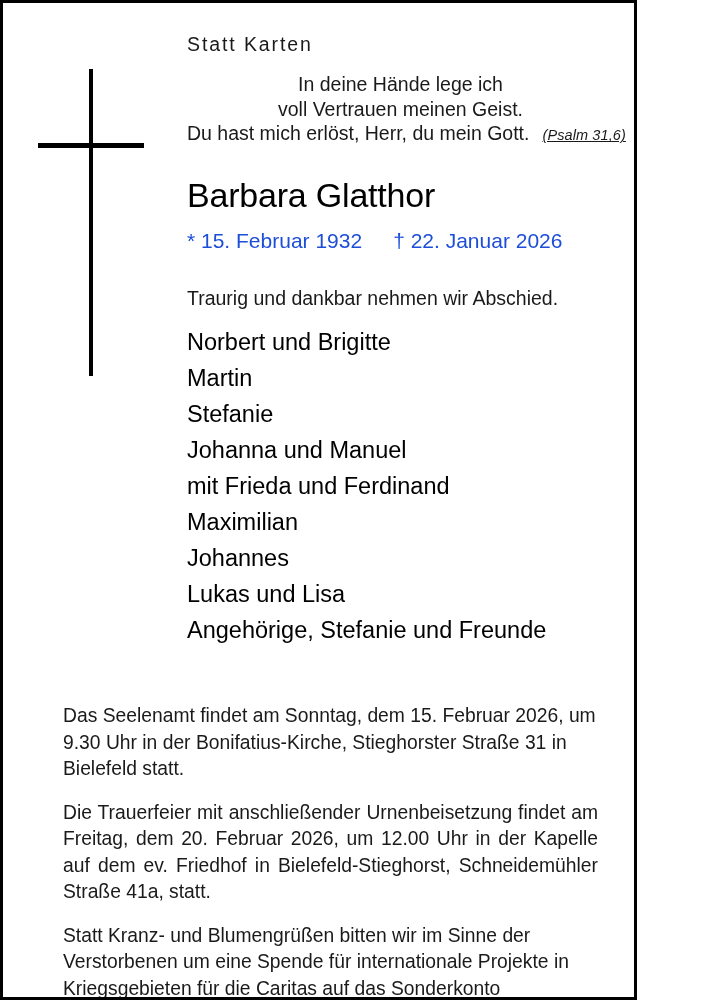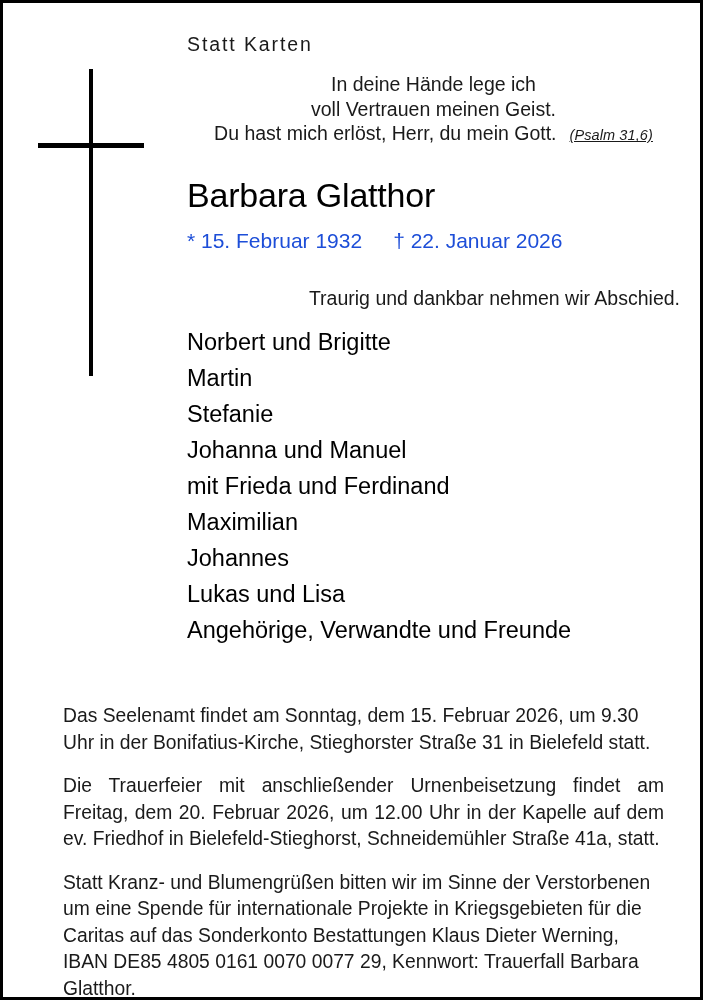--- a/index.html
+++ b/index.html
@@ -8,21 +8,21 @@
     padding: 0;
     background: #ffffff;
   }
   body {
     font-family: "Liberation Sans", sans-serif;
     -webkit-font-smoothing: antialiased;
   }
 
   .notice {
     position: relative;
-    width: 703px;
+    width: 637px;
     height: 1000px;
     box-sizing: border-box;
     background: #ffffff;
     border: 3px solid #000000;
     overflow: hidden;
   }
 
   
   .cross {
     position: absolute;
@@ -97,21 +97,20 @@
     color: #1d4ed8;
     white-space: nowrap;
   }
   .date-gap { display: inline-block; width: 31px; }
 
   .farewell {
     margin-top: 32px;
     font-size: 19.5px;
     line-height: 24px;
     color: #1a1a1a;
-    text-align: right;
   }
 
   .names-list {
     margin-top: 14px;
     list-style: none;
     padding: 0;
   }
   .names-list li {
     font-size: 23.5px;
     line-height: 36px;
@@ -166,21 +165,21 @@
 
     <ul class="names-list">
       <li>Norbert und Brigitte</li>
       <li>Martin</li>
       <li>Stefanie</li>
       <li>Johanna und Manuel</li>
       <li>mit Frieda und Ferdinand</li>
       <li>Maximilian</li>
       <li>Johannes</li>
       <li>Lukas und Lisa</li>
-      <li>Angehörige, Verwandte und Freunde</li>
+      <li>Angehörige, Stefanie und Freunde</li>
     </ul>
 
   </div>
 
   <div class="lower">
     <p class="para ragged">Das Seelenamt findet am Sonntag, dem 15. Februar 2026, um 9.30 Uhr in der Bonifatius-Kirche, Stieghorster Straße 31 in Bielefeld statt.</p>
     <p class="para">Die Trauerfeier mit anschließender Urnenbeisetzung findet am Freitag, dem 20. Februar 2026, um 12.00 Uhr in der Kapelle auf dem ev. Friedhof in Bielefeld-Stieghorst, Schneidemühler Straße 41a, statt.</p>
     <p class="para ragged last">Statt Kranz- und Blumengrüßen bitten wir im Sinne der Verstorbenen um eine Spende für internationale Projekte in Kriegsgebieten für die Caritas auf das Sonderkonto Bestattungen Klaus Dieter Werning, IBAN DE85 4805 0161 0070 0077 29, Kennwort: Trauerfall Barbara Glatthor.</p>
   </div>
 

